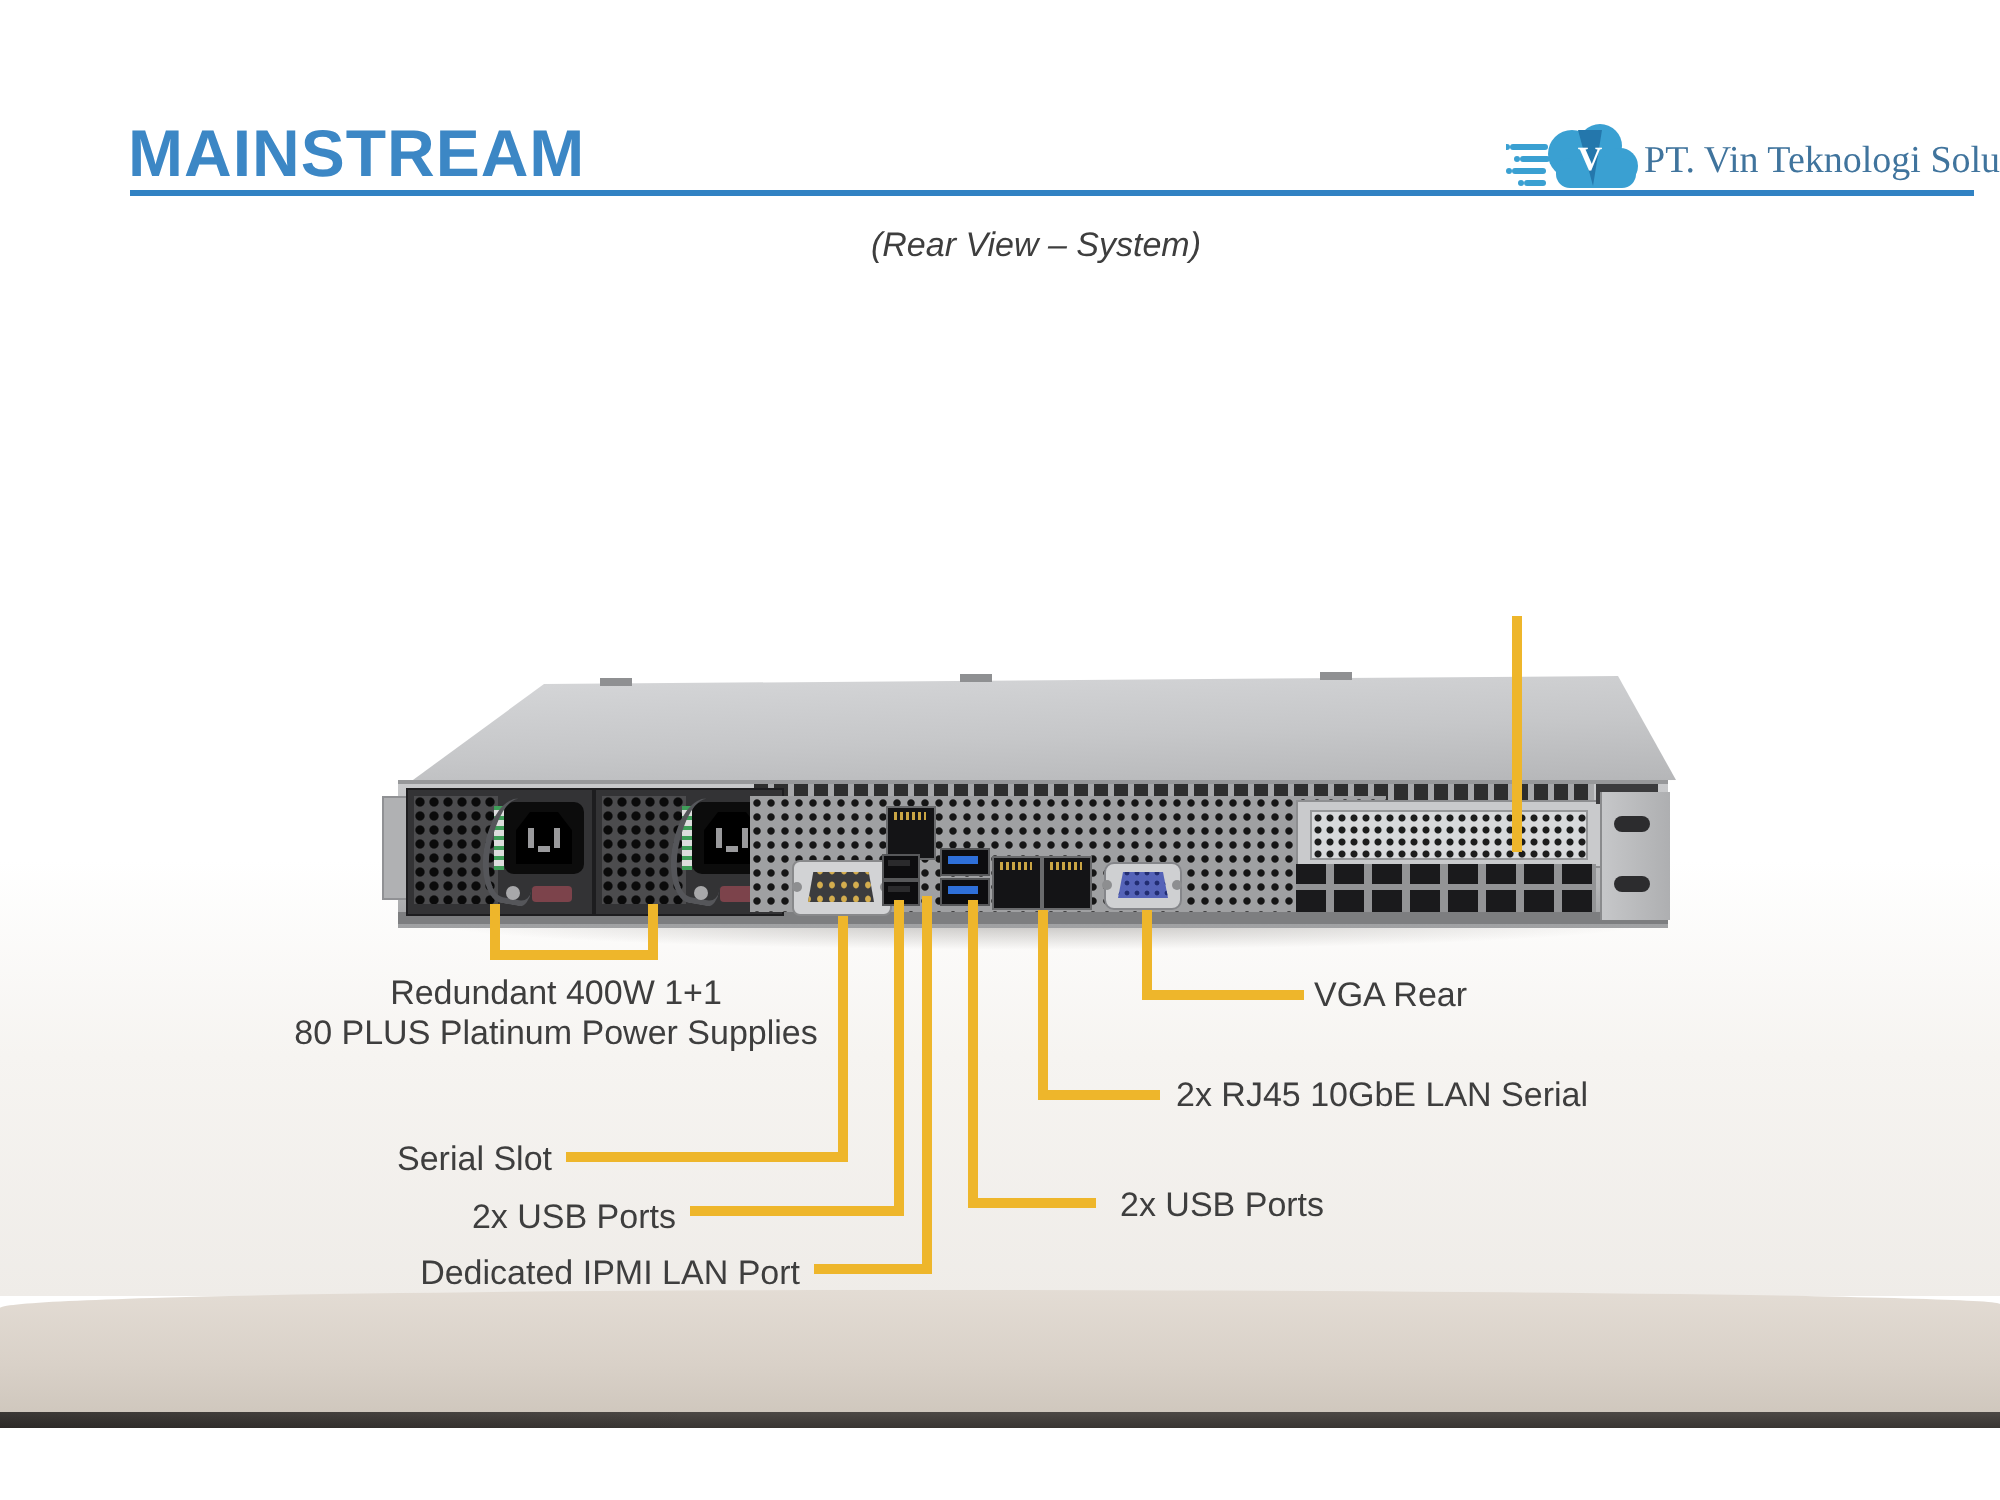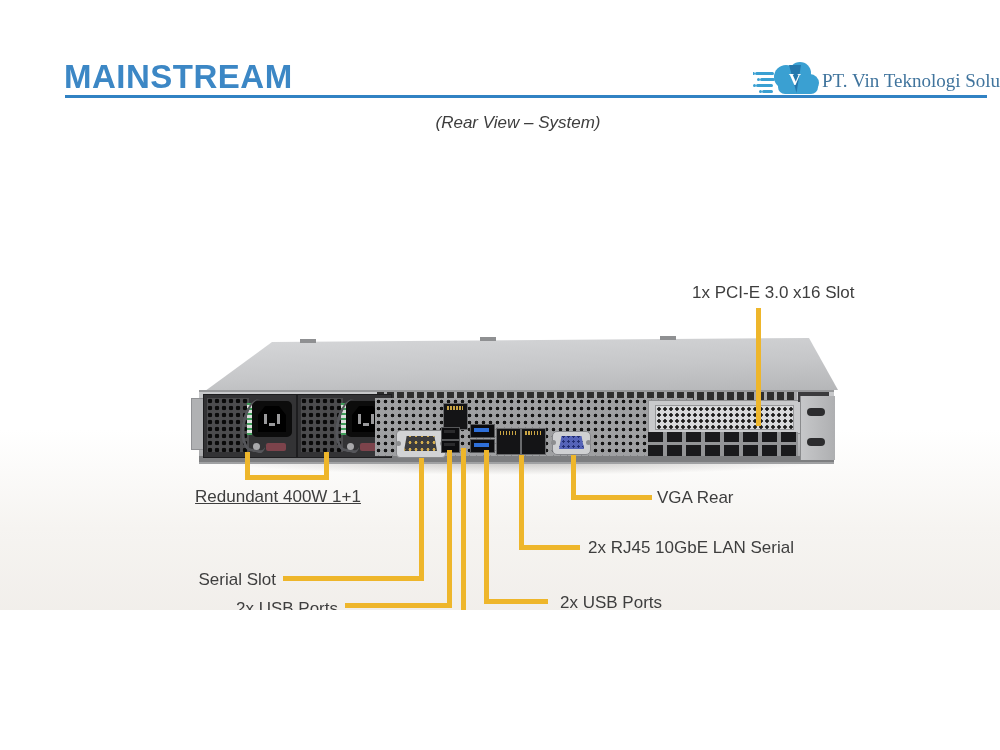--- a/index.html
+++ b/index.html
@@ -1,16 +1,16 @@
 <!DOCTYPE html>
 <html><head>
 <meta charset="utf-8">
 <style>
   html,body{margin:0;padding:0;background:#fff;}
-  .slide{position:relative;width:1000px;height:610px;background:#fff;overflow:hidden;
+  .slide{position:relative;width:1000px;height:714px;background:#fff;overflow:hidden;
          font-family:"Liberation Sans",sans-serif;}
   .abs{position:absolute;}
   
   .title{position:absolute;left:64px;top:58px;font-size:33px;font-weight:bold;
          color:#3C87C5;letter-spacing:.5px;}
   .rule{position:absolute;left:65px;top:95px;width:922px;height:3px;background:#3182C3;}
   .company{position:absolute;left:822px;top:70px;font-family:"Liberation Serif",serif;
            font-size:19px;color:#40749D;white-space:nowrap;}
   .subtitle{position:absolute;left:0;top:113px;width:1036px;text-align:center;
             font-size:17px;font-style:italic;color:#3E3E3E;}
@@ -223,23 +223,24 @@
   <div class="line" style="left:345px;top:603px;width:107px;height:5px;"></div>
   <div class="line" style="left:461px;top:448px;width:5px;height:189px;"></div>
   <div class="line" style="left:407px;top:632px;width:59px;height:5px;"></div>
   <div class="line" style="left:484px;top:450px;width:5px;height:154px;"></div>
   <div class="line" style="left:484px;top:599px;width:64px;height:5px;"></div>
   <div class="line" style="left:519px;top:455px;width:5px;height:95px;"></div>
   <div class="line" style="left:519px;top:545px;width:61px;height:5px;"></div>
   <div class="line" style="left:571px;top:455px;width:5px;height:45px;"></div>
   <div class="line" style="left:571px;top:495px;width:81px;height:5px;"></div>
 
-  <div class="lbl" style="left:692px;top:283px;">1x PCI-E 3.0 x16 Slot</div>
-  <div class="lbl center" style="left:128px;top:487px;width:300px;line-height:19.5px;text-decoration:underline;">
+  <div class="lbl center" style="left:128px;top:487px;width:300px;line-height:19.5px;">
     <div>Redundant 400W 1+1</div>
+    <div>80 PLUS Platinum Power Supplies</div>
   </div>
   <div class="lbl" style="left:657px;top:488px;">VGA Rear</div>
   <div class="lbl" style="left:588px;top:538px;">2x RJ45 10GbE LAN Serial</div>
   <div class="lbl right" style="left:160px;top:570px;width:116px;">Serial Slot</div>
   <div class="lbl right" style="left:200px;top:599px;width:138px;">2x USB Ports</div>
   <div class="lbl" style="left:560px;top:593px;">2x USB Ports</div>
+  <div class="lbl right" style="left:180px;top:627px;width:220px;">Dedicated IPMI LAN Port</div>
 
 </div>
 
 </body></html>

